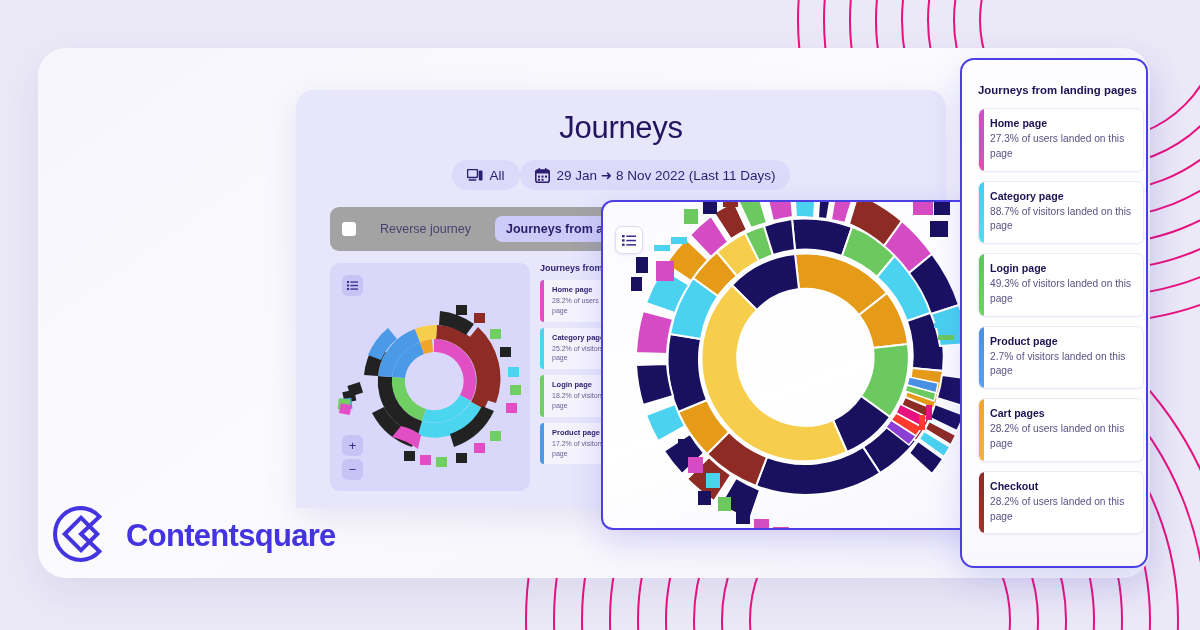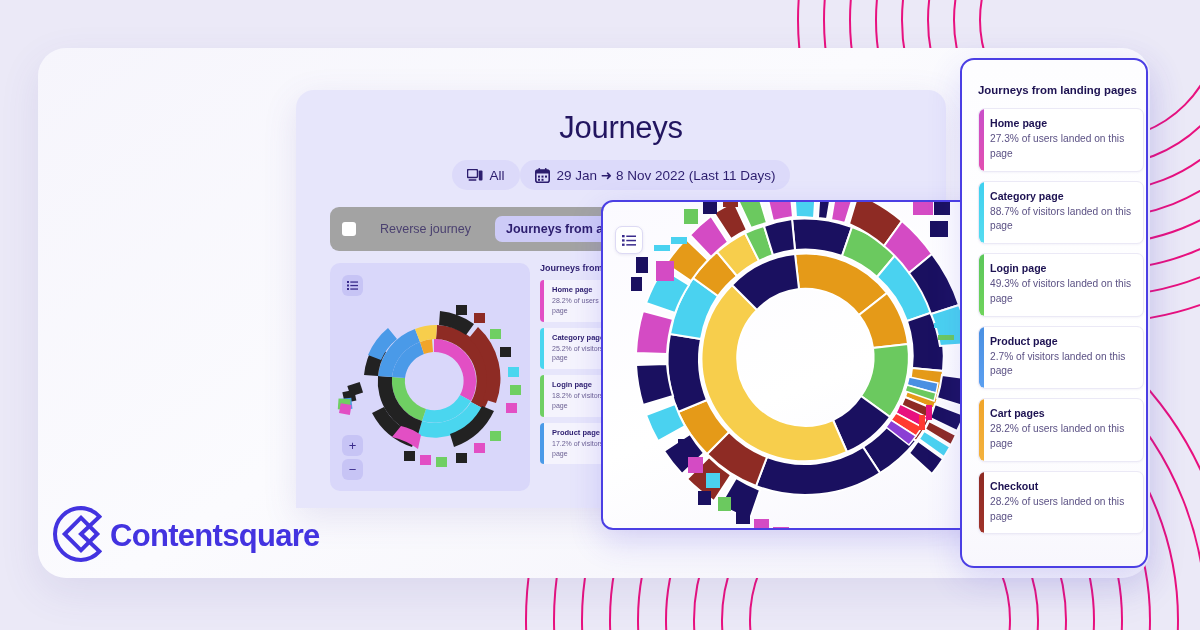--- a/index.html
+++ b/index.html
@@ -163,21 +163,21 @@
   .lg-bar {
     position: absolute; left: 0; top: 0; bottom: 0; width: 5px;
     border-radius: 7px 0 0 7px;
   }
   .lg-t { font-size: 10.6px; font-weight: bold; color: #1d1252; }
   .lg-d { font-size: 10.2px; color: #5b5184; line-height: 1.45; margin-top: 3px; }
 
   
   .logo-wrap {
     position: absolute; left: 52px; top: 505px;
-    display: flex; align-items: center; gap: 0;
+    display: flex; align-items: center; gap: 16px;
   }
   .logo-text {
     font-size: 31px; font-weight: bold; color: #4333e0;
     letter-spacing: -.7px;
   }
 </style>
 </head>
 <body>
 
 <svg class="arcs arcs-tr" width="620" height="640" viewBox="0 0 620 640">

